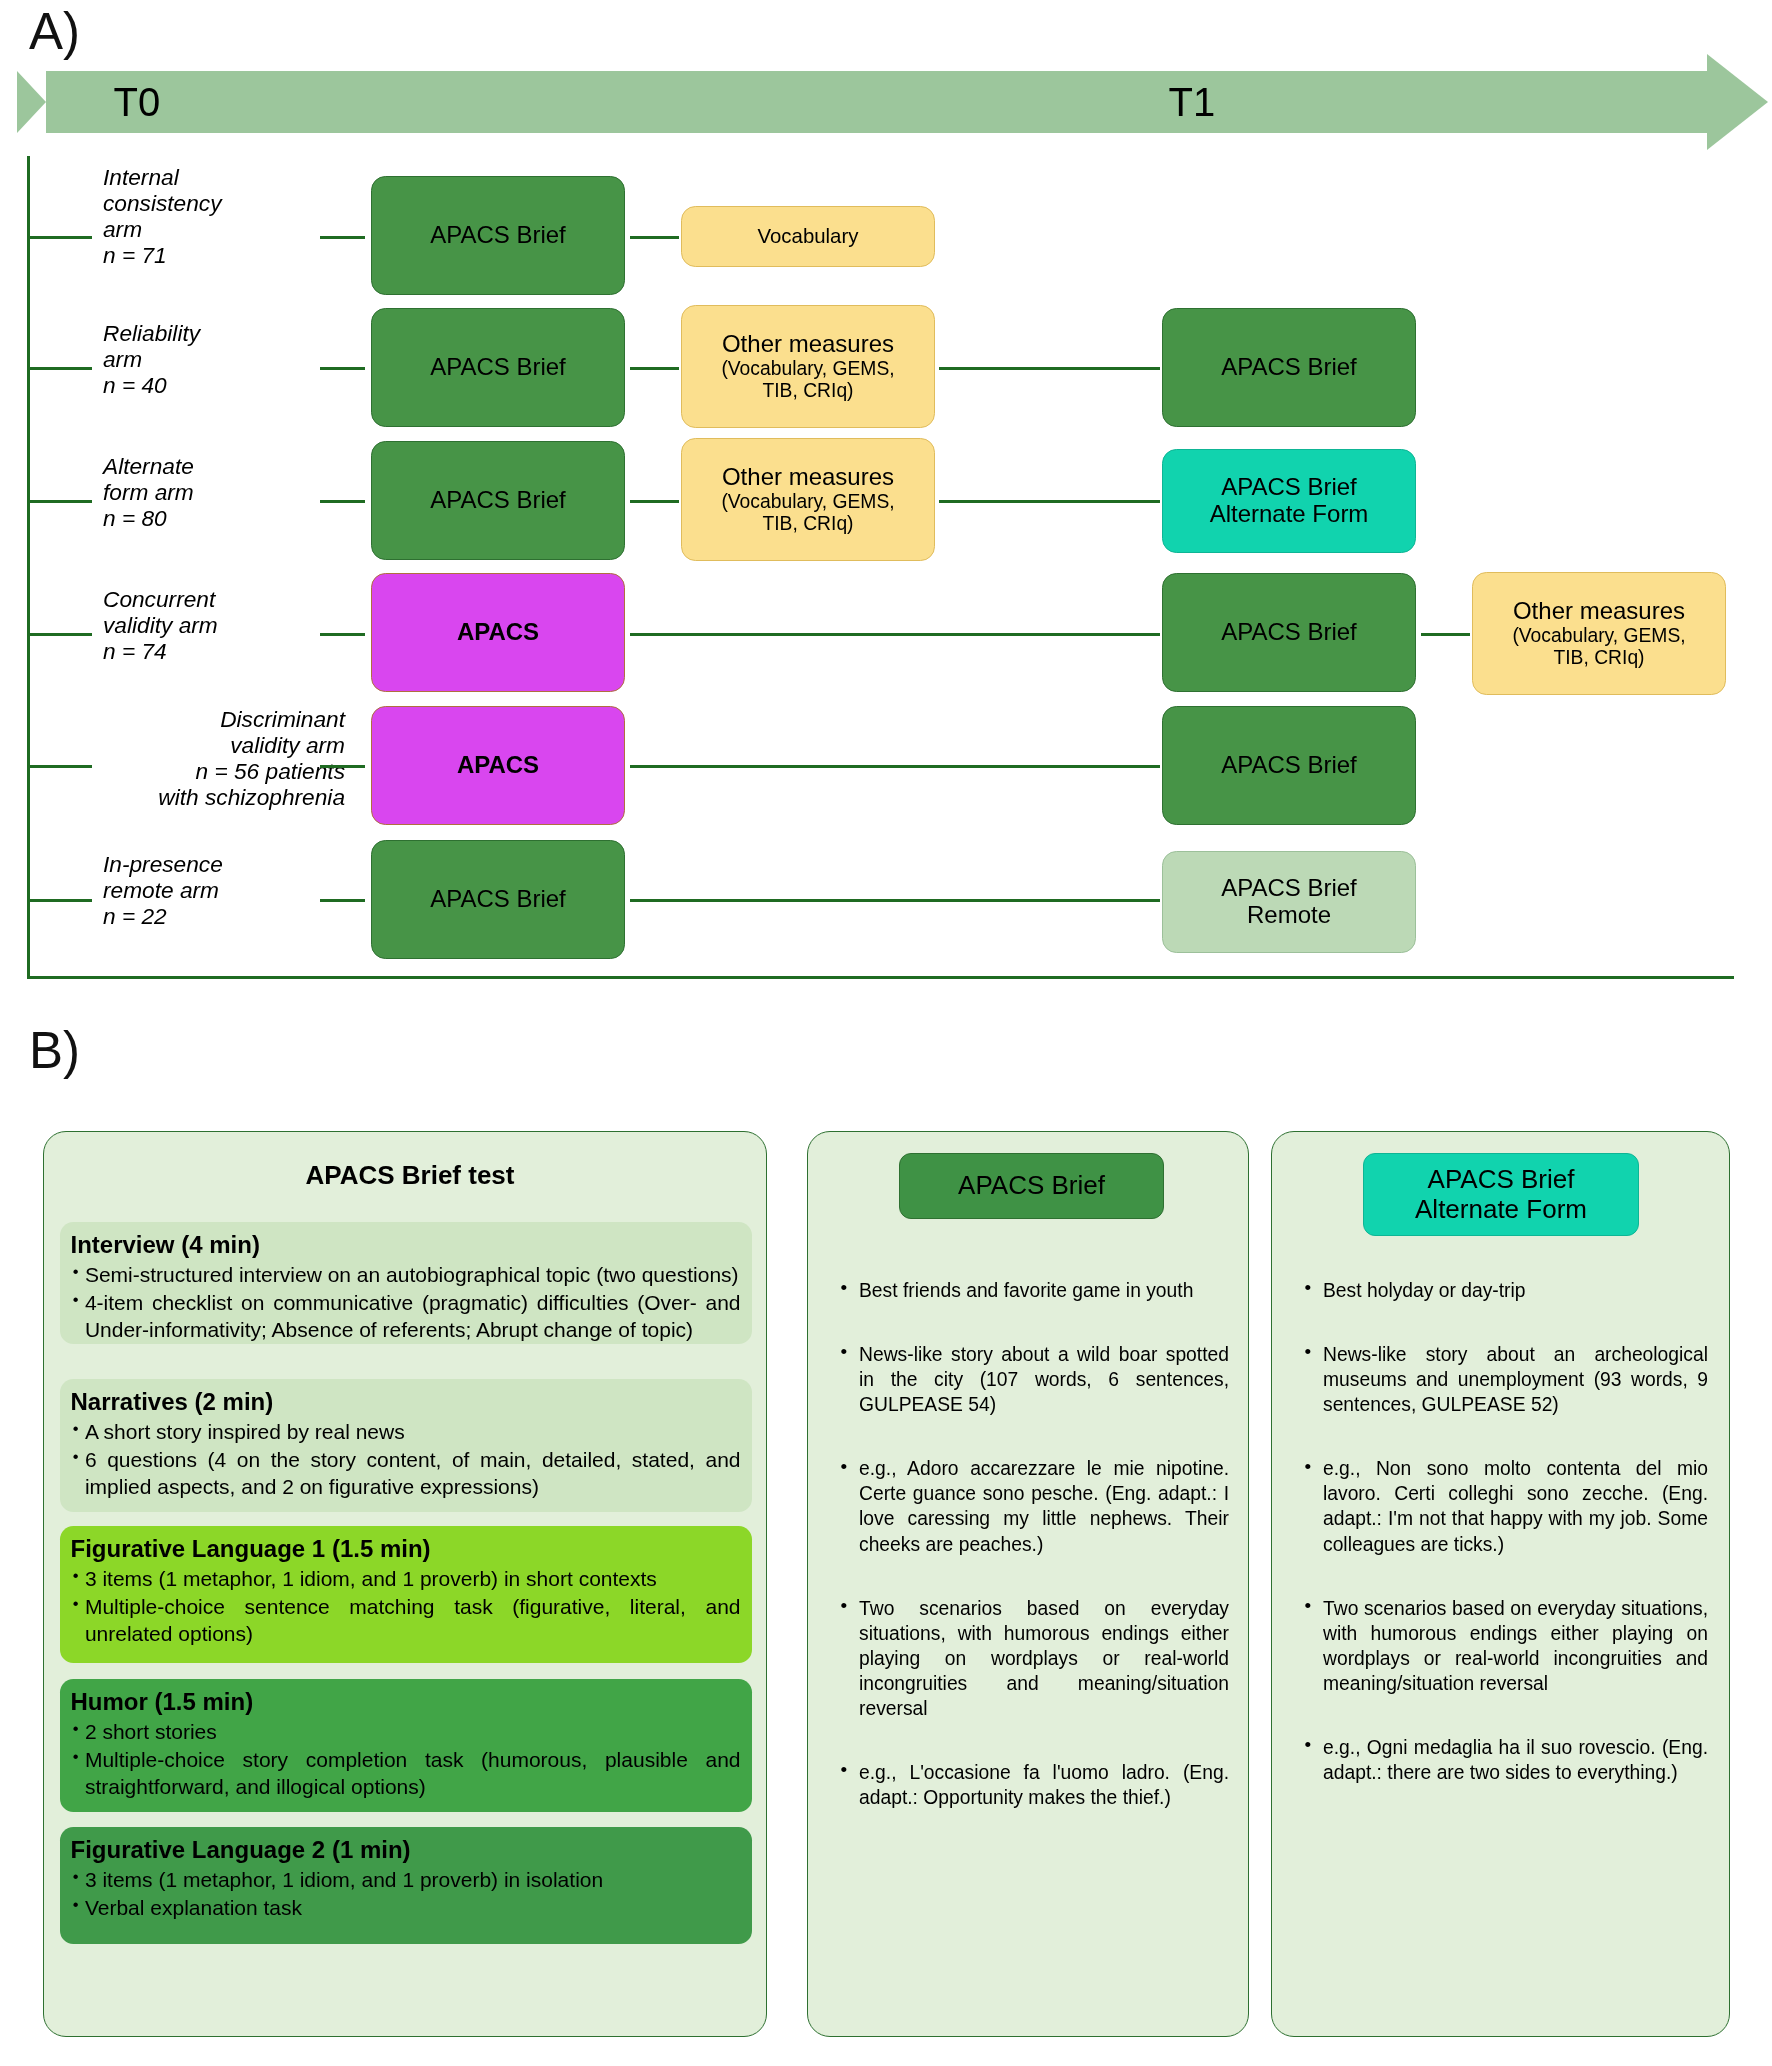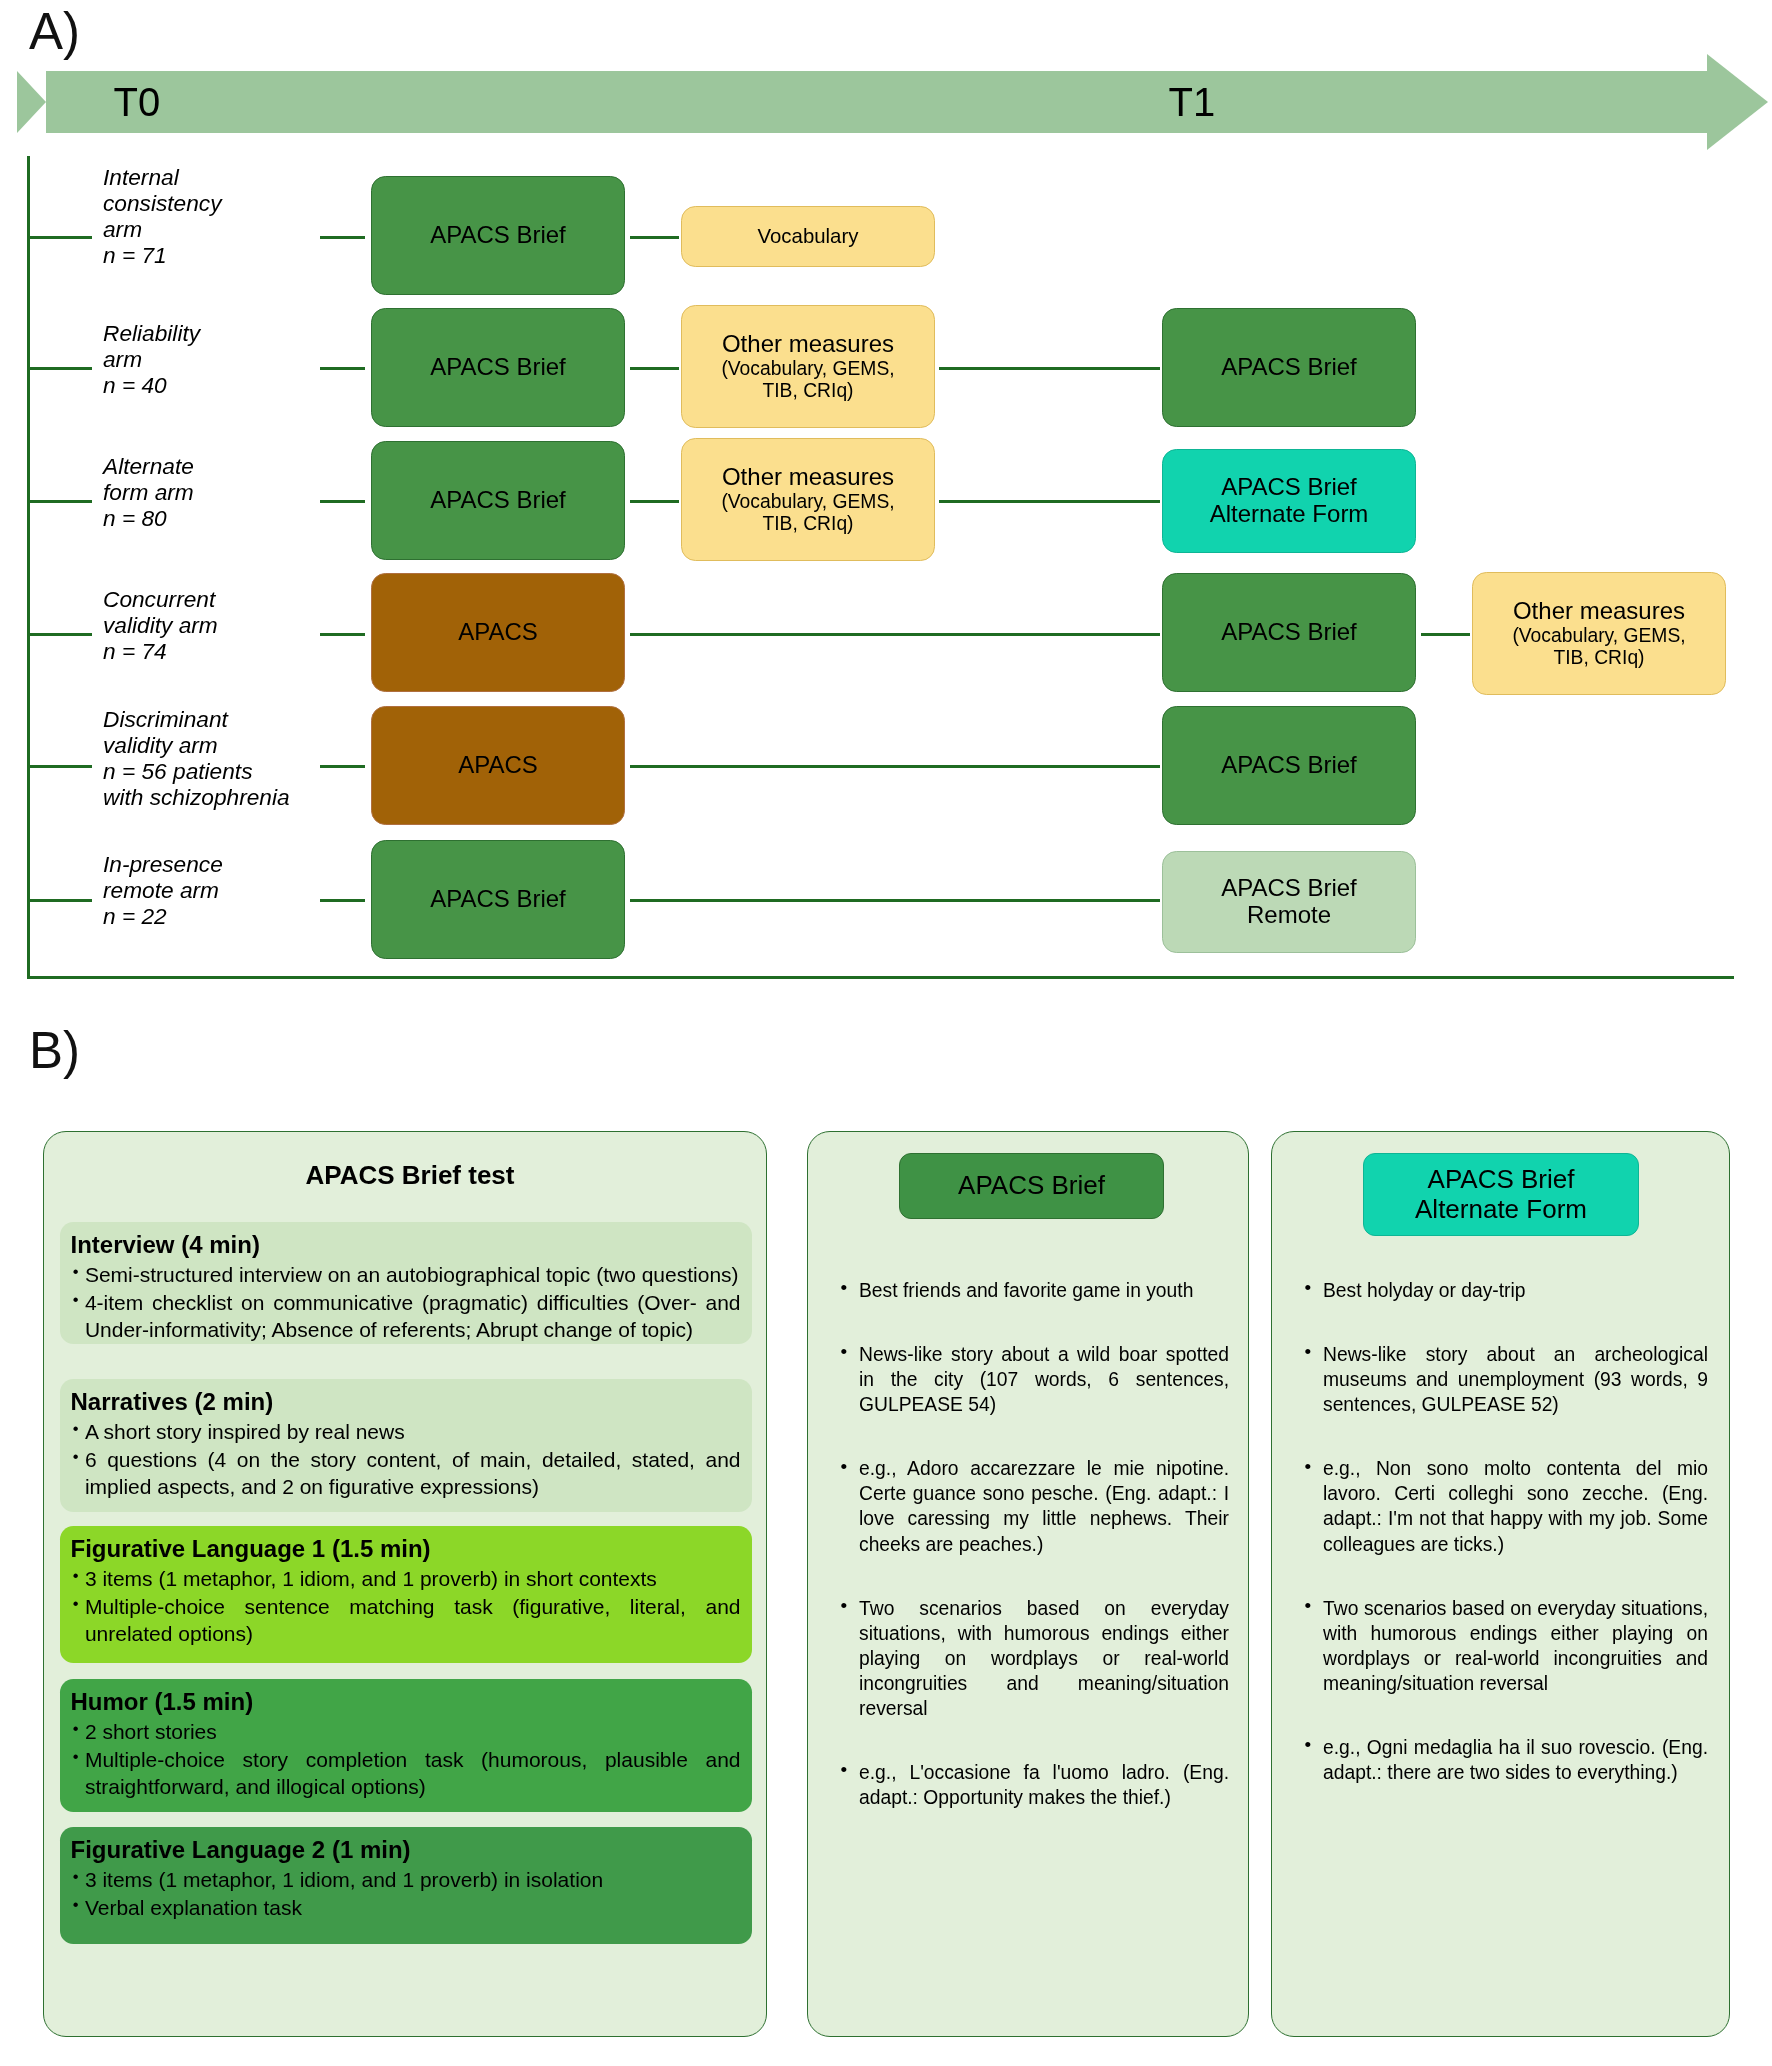--- a/index.html
+++ b/index.html
@@ -104,21 +104,21 @@
     border-radius: 14.4px;
     display: flex;
     align-items: center;
     justify-content: center;
     text-align: center;
     line-height: 1.12;
     padding: 2.2px 5.5px;
   }
   .node .sub { display: block; font-size: 19.3px; line-height: 1.12; }
   .node-green      { background: #479447; border: 1.1px solid #2e7031; color: #000; font-size: 24px; }
-  .node-orange     { background: #a16207; border: 1.1px solid #b06f3f; color: #000; font-size: 24px; }
+  .node-orange     { background: #d946ef; border: 1.1px solid #b06f3f; color: #000; font-size: 24px; font-weight: bold; }
   .node-yellow     { background: #fbdf8e; border: 1.1px solid #e0bc5c; color: #000; font-size: 24px; }
   .node-yellow-sm  { background: #fbdf8e; border: 1.1px solid #e0bc5c; color: #000; font-size: 20.4px; }
   .node-teal       { background: #11d3ae; border: 1.1px solid #0eb595; color: #000; font-size: 24px; }
   .node-lightgreen { background: #bcd9b6; border: 1.1px solid #9cc09a; color: #000; font-size: 24px; }
 
   .node-title { display:block; }
 
   
   .b-card {
     position: absolute;
@@ -294,21 +294,21 @@
     <div class="stub" style="left:1421px; top:633px; width:49px;"></div>
     <div class="node node-yellow" style="left:1472px; top:572px; width:254px; height:123px; flex-direction:column;">
       <span class="node-title">Other measures</span>
       <span class="sub" style="white-space:pre-line;">(Vocabulary, GEMS,
 TIB, CRIq)</span>
     </div>
   </div>
 
   <div class="arm-row">
     <div class="stub" style="left:26.5px; top:765px; width:65px;"></div>
-    <div class="arm-label" style="left:103px; top:706px; width:232px;">Discriminant
+    <div class="arm-label" style="left:113px; top:706px; width:232px;text-align:right;">Discriminant
 validity arm
 n = 56 patients
 with schizophrenia</div>
     <div class="stub" style="left:320px; top:765px; width:45px;"></div>
     <div class="node node-orange" style="left:371px; top:706px; width:254px; height:119px;">
       <span class="node-title">APACS</span>
     </div>
     <div class="stub" style="left:630px; top:765px; width:530px;"></div>
     <div class="node node-green" style="left:1162px; top:706px; width:254px; height:119px;">
       <span class="node-title">APACS Brief</span>

